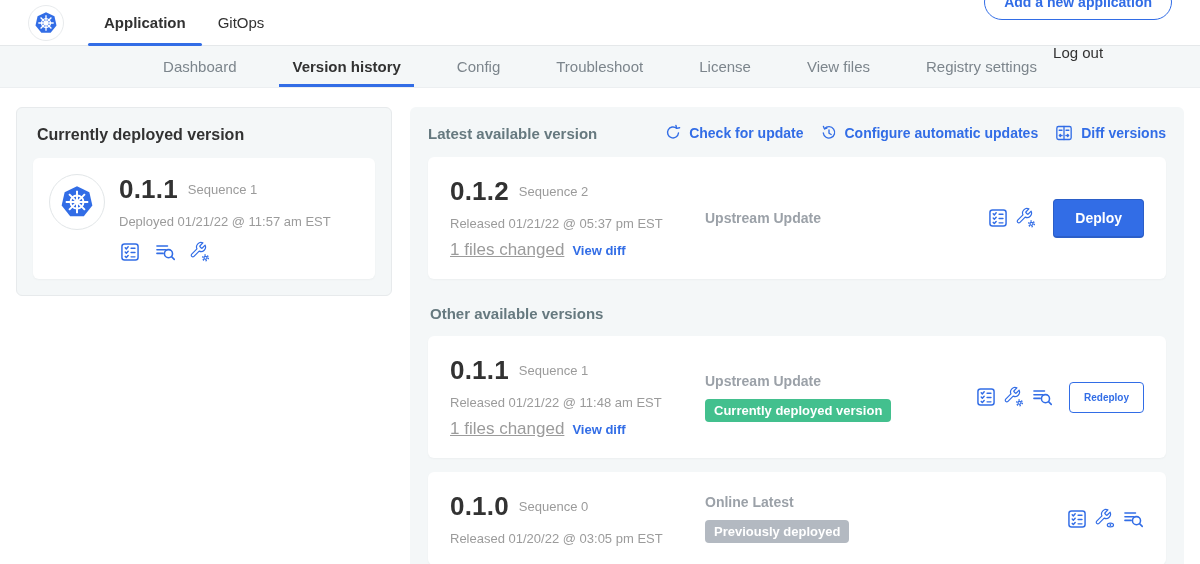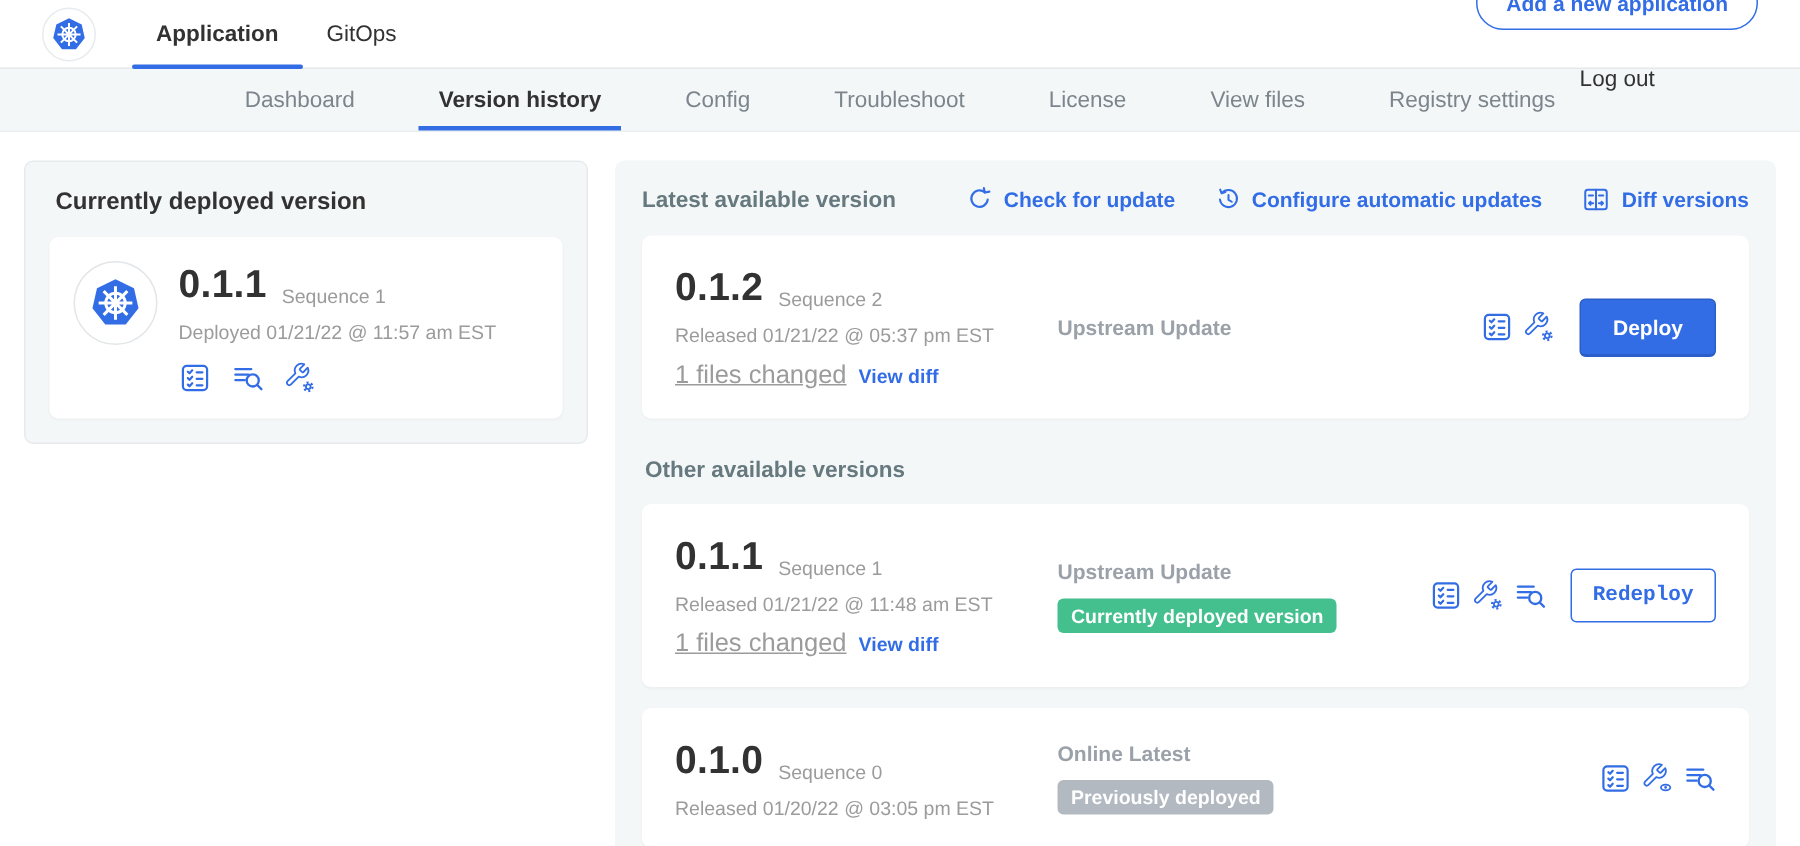--- a/index.html
+++ b/index.html
@@ -65,35 +65,35 @@
   .left-card-title { font-size: 16px; font-weight: 700; color: #323232; margin: 2px 0 14px 4px; }
   .deployed-card {
     background: #fff; border-radius: 6px; padding: 16px;
     display: flex; gap: 14px; box-shadow: 0 1px 2px rgba(50,50,50,.04);
   }
   .app-badge {
     width: 56px; height: 56px; border-radius: 50%; flex: none;
     border: 1px solid #e2e6e8; background: #fff;
     display: flex; align-items: center; justify-content: center;
   }
-  .ver-line { display: flex; align-items: flex-end; gap: 10px; }
+  .ver-line { display: flex; align-items: center; gap: 10px; }
   .ver-number { font-size: 26px; font-weight: 700; color: #323232; letter-spacing: .2px; }
   .ver-seq { font-size: 13px; font-weight: 500; color: #9b9b9b; }
   .ver-date { font-size: 13px; font-weight: 500; color: #9b9b9b; margin-top: 9px; }
   .icon-row { display: flex; align-items: center; gap: 13px; margin-top: 12px; color: #326de6; }
   .icon-btn { cursor: pointer; color: #326de6; display: flex; }
 
   
   .right-panel {
     flex: 1; background: #f4f7f8; border-radius: 6px;
     padding: 16px 18px 12px 18px;
   }
   .panel-head { display: flex; align-items: center; }
   .panel-title { font-size: 15px; font-weight: 600; color: #66797f; }
-  .panel-actions { margin-left: auto; display: flex; align-items: center; gap: 26px; }
+  .panel-actions { margin-left: auto; display: flex; align-items: center; gap: 16px; }
   .action-link {
     display: flex; align-items: center; gap: 7px;
     font-size: 14px; font-weight: 700; color: #326de6; cursor: pointer;
   }
   .other-title { font-size: 15px; font-weight: 600; color: #66797f; margin: 26px 0 0 2px; }
 
   .version-card {
     background: #fff; border-radius: 6px; margin-top: 14px;
     padding: 19px 22px; display: flex; align-items: center;
     box-shadow: 0 1px 2px rgba(50,50,50,.04);
@@ -111,22 +111,22 @@
   .badge--green { background: #43c08e; }
   .badge--gray  { background: #b3b9c1; }
   .vc-right { margin-left: auto; display: flex; align-items: center; gap: 6px; color: #326de6; }
   .btn-primary {
     background: #326de6; color: #fff; border: 1px solid #2b5ec8; border-bottom-width: 2px;
     font-size: 14px; font-weight: 700; padding: 10px 21px; border-radius: 4px;
     cursor: pointer; margin-left: 10px; font-family: inherit;
   }
   .btn-outline {
     background: #fff; color: #326de6; border: 1px solid #326de6;
-    font-size: 14px; font-weight: 700; padding: 9px 14px; border-radius: 4px;
-    cursor: pointer; margin-left: 10px; font-family: Liberation Mono, monospace;
+    font-size: 10px; font-weight: 700; padding: 9px 14px; border-radius: 4px;
+    cursor: pointer; margin-left: 10px; font-family: Liberation Sans, sans-serif;
   }
 </style>
 </head>
 <body>
 
 <svg width="0" height="0" style="position:absolute" aria-hidden="true">
   <defs>
     <symbol id="sym-k8s" viewBox="0 0 24 24">
       <polygon points="12,2 19.8,5.8 21.7,14.2 16.3,21 7.7,21 2.3,14.2 4.2,5.8" fill="#326de6"></polygon>
       <g stroke="#fff" stroke-width="1.25" fill="none">

